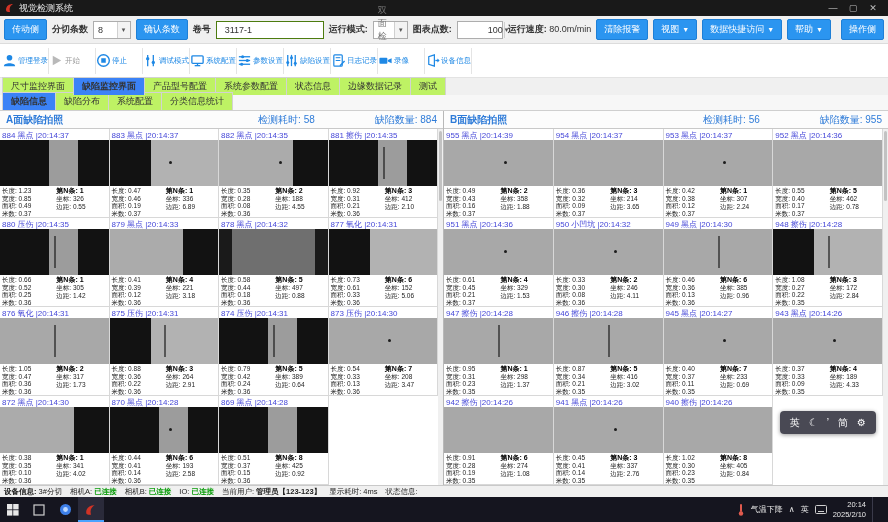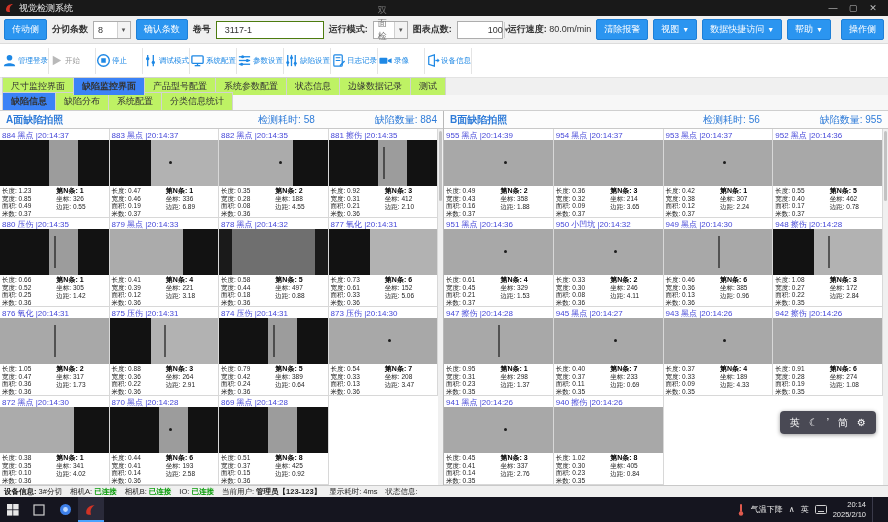--- a/index.html
+++ b/index.html
@@ -724,20 +724,39 @@
                 <div>米数: 0.35</div>
               </div>
               <div class="col-r">
                 <div class="strip">第N条: 1</div>
                 <div>坐标: 298</div>
                 <div>边距: 1.37</div>
               </div>
             </div>
           </div>
           <div class="cell">
+            <div class="cell-title">946 擦伤 |20:14:28</div>
+            <div class="cell-img p4">
+              <span class="mark vline"></span>
+            </div>
+            <div class="cell-info">
+              <div class="col-l">
+                <div>长度: 0.87</div>
+                <div>宽度: 0.34</div>
+                <div>面积: 0.21</div>
+                <div>米数: 0.35</div>
+              </div>
+              <div class="col-r">
+                <div class="strip">第N条: 5</div>
+                <div>坐标: 416</div>
+                <div>边距: 3.02</div>
+              </div>
+            </div>
+          </div>
+          <div class="cell">
             <div class="cell-title">945 黑点 |20:14:27</div>
             <div class="cell-img p4">
               <span class="mark dot"></span>
             </div>
             <div class="cell-info">
               <div class="col-l">
                 <div>长度: 0.40</div>
                 <div>宽度: 0.37</div>
                 <div>面积: 0.11</div>
                 <div>米数: 0.35</div>

